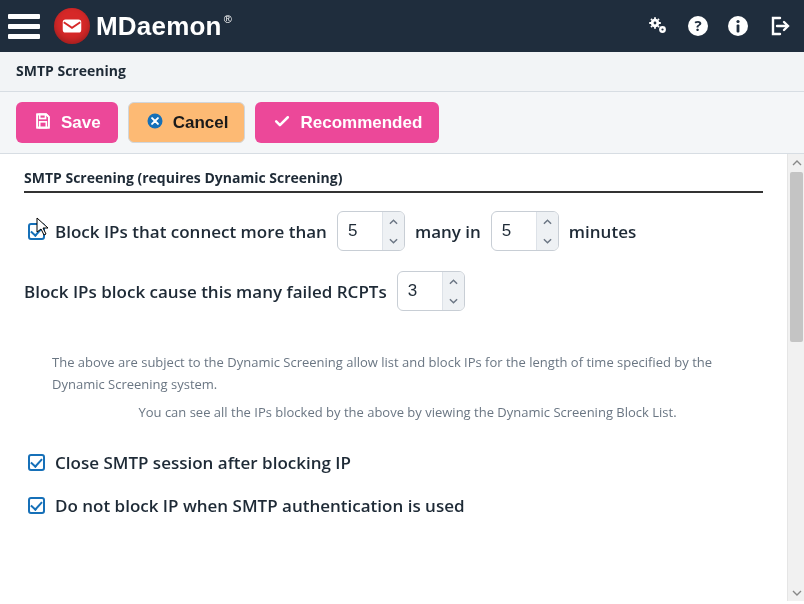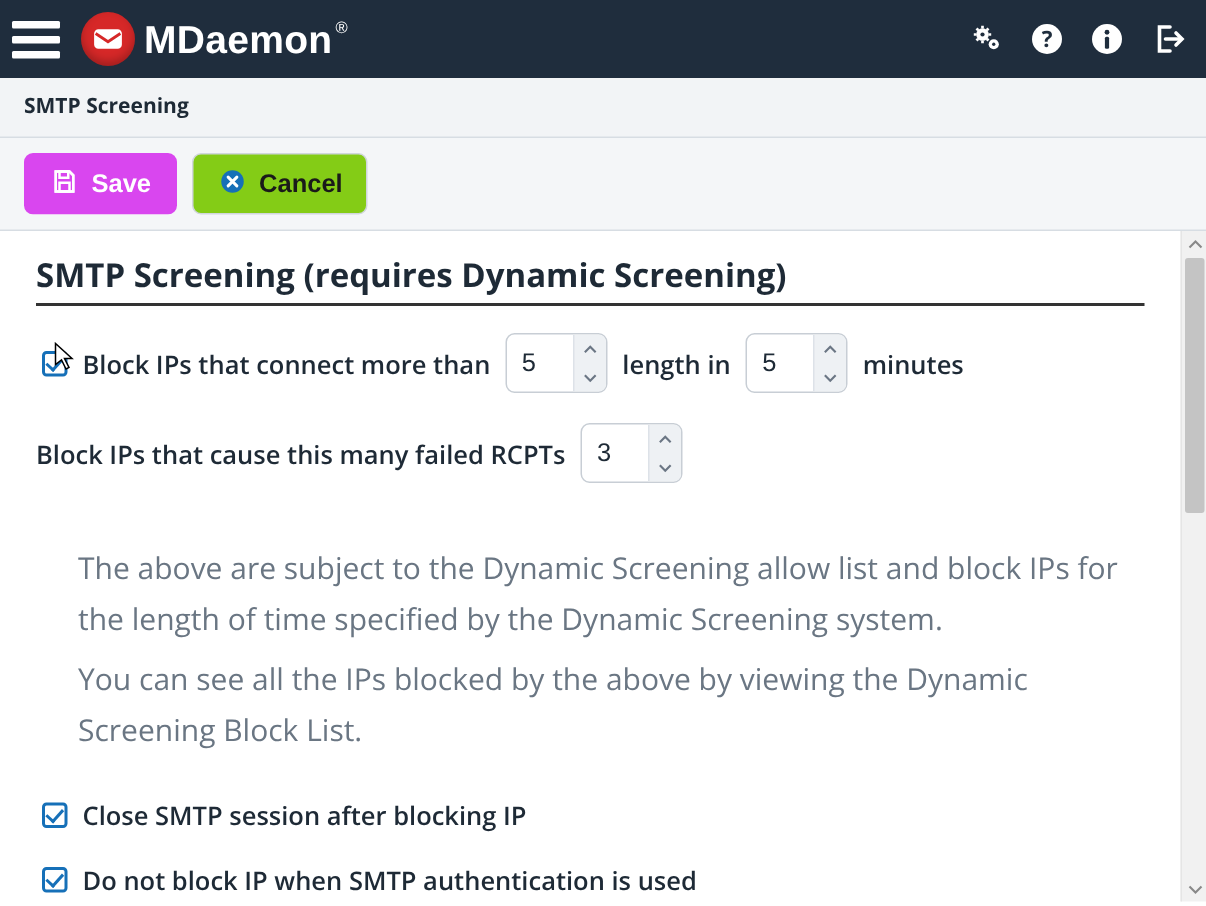--- a/index.html
+++ b/index.html
@@ -77,39 +77,39 @@
   }
   .btn {
     display: inline-flex; align-items: center; gap: 8px;
     padding: 8px 16px; border-radius: 6px;
     font-size: 17px; font-weight: 600;
     border: 1px solid transparent; cursor: pointer;
     line-height: 1;
   }
   .btn svg { width: 20px; height: 20px; }
   .btn-primary {
-    background: #d946ef; color: #fff;
+    background: #ec4899; color: #fff;
   }
   .btn-light {
-    background: #84cc16; color: #1a1a1a; border-color: #d0d6dc;
+    background: #fdba74; color: #1a1a1a; border-color: #d0d6dc;
   }
   .btn-light .iconspot { color: #1670b8; }
   
   .content-wrap {
     position: relative;
     height: calc(604px - 52px - 47px - 58px);
     background: #fff;
   }
   .content-scroll {
     position: absolute; inset: 0;
     overflow-y: auto;
     padding: 8px 24px 20px 24px;
   }
   .panel-heading {
-    font-size: 22px;
+    font-size: 14px;
     font-weight: 700;
     color: #1e2a36;
     margin: 6px 0 4px 0;
   }
   .panel-underline {
     border-bottom: 2px solid #333;
     margin-bottom: 18px;
   }
   .form-row {
     display: flex; align-items: center; gap: 10px;
@@ -158,21 +158,21 @@
     border-left: 1px solid #dde2e8;
   }
   .numbox .spin button {
     flex: 1; border: none; background: transparent; cursor: pointer;
     display: flex; align-items: center; justify-content: center;
     color: #6b7684;
     padding: 0;
   }
   .numbox .spin button svg { width: 9px; height: 6px; }
   .helptext {
-    font-size: 20px; color: #6a7683; line-height: 1.7;
+    font-size: 13px; color: #6a7683; line-height: 1.7;
     margin: 0 0 28px 28px;
     font-weight: 500;
   }
   
   .content-wrap .fake-scrollbar {
     position: absolute; right: 0; top: 0; bottom: 0; width: 17px;
     background: #f1f1f1; border-left: 1px solid #e5e5e5;
   }
   .fake-scrollbar .arrow {
     position: absolute; left: 0; width: 17px; height: 17px;
@@ -271,20 +271,28 @@
   </button>
   <button class="btn btn-light">
     <span class="iconspot">
       <svg viewBox="0 0 24 24">
         <circle cx="12" cy="12" r="9" fill="#1670b8"></circle>
         <path d="M8.5 8.5 L15.5 15.5 M15.5 8.5 L8.5 15.5" stroke="#fff" stroke-width="2.4" stroke-linecap="round"></path>
       </svg>
     </span>
     <span>Cancel</span>
   </button>
+  <button class="btn btn-primary">
+    <span>
+      <svg viewBox="0 0 24 24" fill="none" stroke="#fff" stroke-width="3" stroke-linecap="round" stroke-linejoin="round">
+        <path d="M5 12.5 l4.5 4.5 L19 7.5"></path>
+      </svg>
+    </span>
+    <span>Recommended</span>
+  </button>
 </div>
 
 <div class="content-wrap">
   <div class="content-scroll">
 
     <div class="panel-heading">SMTP Screening (requires Dynamic Screening)</div>
     <div class="panel-underline"></div>
 
     <div class="form-row indent" style="position:relative;">
       <span class="checkbox checked"></span>
@@ -300,41 +308,41 @@
                 <path d="M1 5 L5 1 L9 5" fill="none" stroke="currentColor" stroke-width="1.6"></path>
               </svg>
             </button>
           <button>
               <svg viewBox="0 0 10 6">
                 <path d="M1 1 L5 5 L9 1" fill="none" stroke="currentColor" stroke-width="1.6"></path>
               </svg>
             </button>
         </span>
       </span>
-      <span>length in</span>
+      <span>many in</span>
       <span class="numbox">
         <input type="text" value="5" style="">
         <span class="spin">
           <button>
               <svg viewBox="0 0 10 6">
                 <path d="M1 5 L5 1 L9 5" fill="none" stroke="currentColor" stroke-width="1.6"></path>
               </svg>
             </button>
           <button>
               <svg viewBox="0 0 10 6">
                 <path d="M1 1 L5 5 L9 1" fill="none" stroke="currentColor" stroke-width="1.6"></path>
               </svg>
             </button>
         </span>
       </span>
       <span>minutes</span>
     </div>
 
     <div class="form-row">
-      <span>Block IPs that cause this many failed RCPTs</span>
+      <span>Block IPs block cause this many failed RCPTs</span>
       <span class="numbox">
         <input type="text" value="3" style="">
         <span class="spin">
           <button>
               <svg viewBox="0 0 10 6">
                 <path d="M1 5 L5 1 L9 5" fill="none" stroke="currentColor" stroke-width="1.6"></path>
               </svg>
             </button>
           <button>
               <svg viewBox="0 0 10 6">
@@ -343,21 +351,21 @@
             </button>
         </span>
       </span>
     </div>
 
     <div class="form-row">
     </div>
 
     <div class="helptext">
       <div>The above are subject to the Dynamic Screening allow list and block IPs for the length of time specified by the Dynamic Screening system.</div>
-      <div style="margin-top:6px;">You can see all the IPs blocked by the above by viewing the Dynamic Screening Block List.</div>
+      <div style="margin-top:6px;text-align:center;">You can see all the IPs blocked by the above by viewing the Dynamic Screening Block List.</div>
     </div>
 
     <div class="form-row indent">
       <span class="checkbox checked"></span>
       <span>Close SMTP session after blocking IP</span>
     </div>
     <div class="form-row indent">
       <span class="checkbox checked"></span>
       <span>Do not block IP when SMTP authentication is used</span>
     </div>

